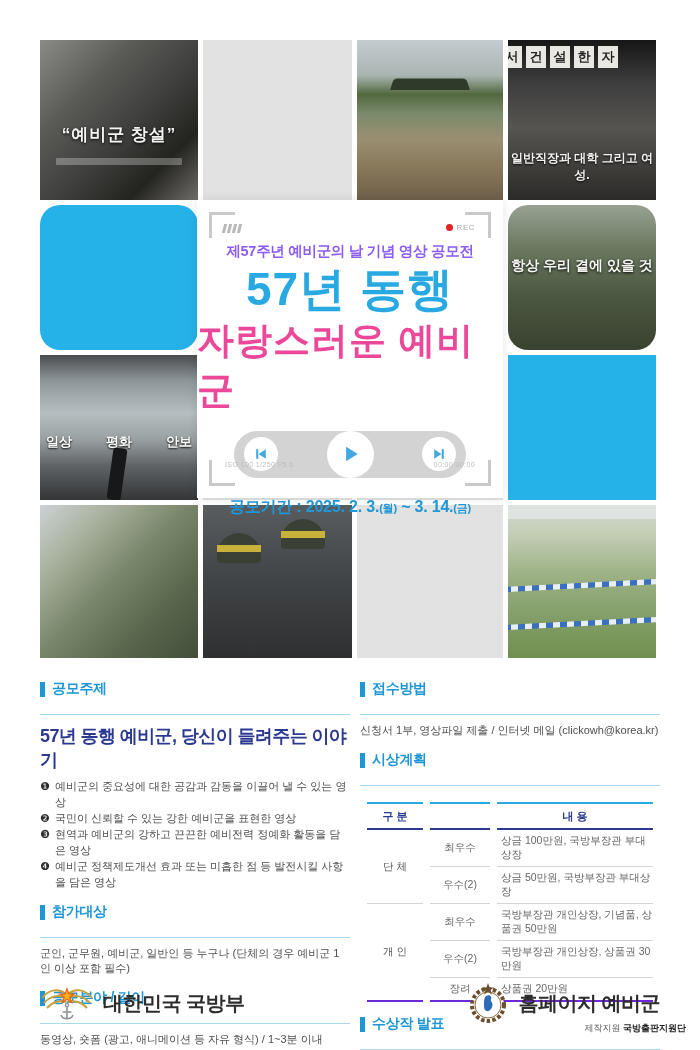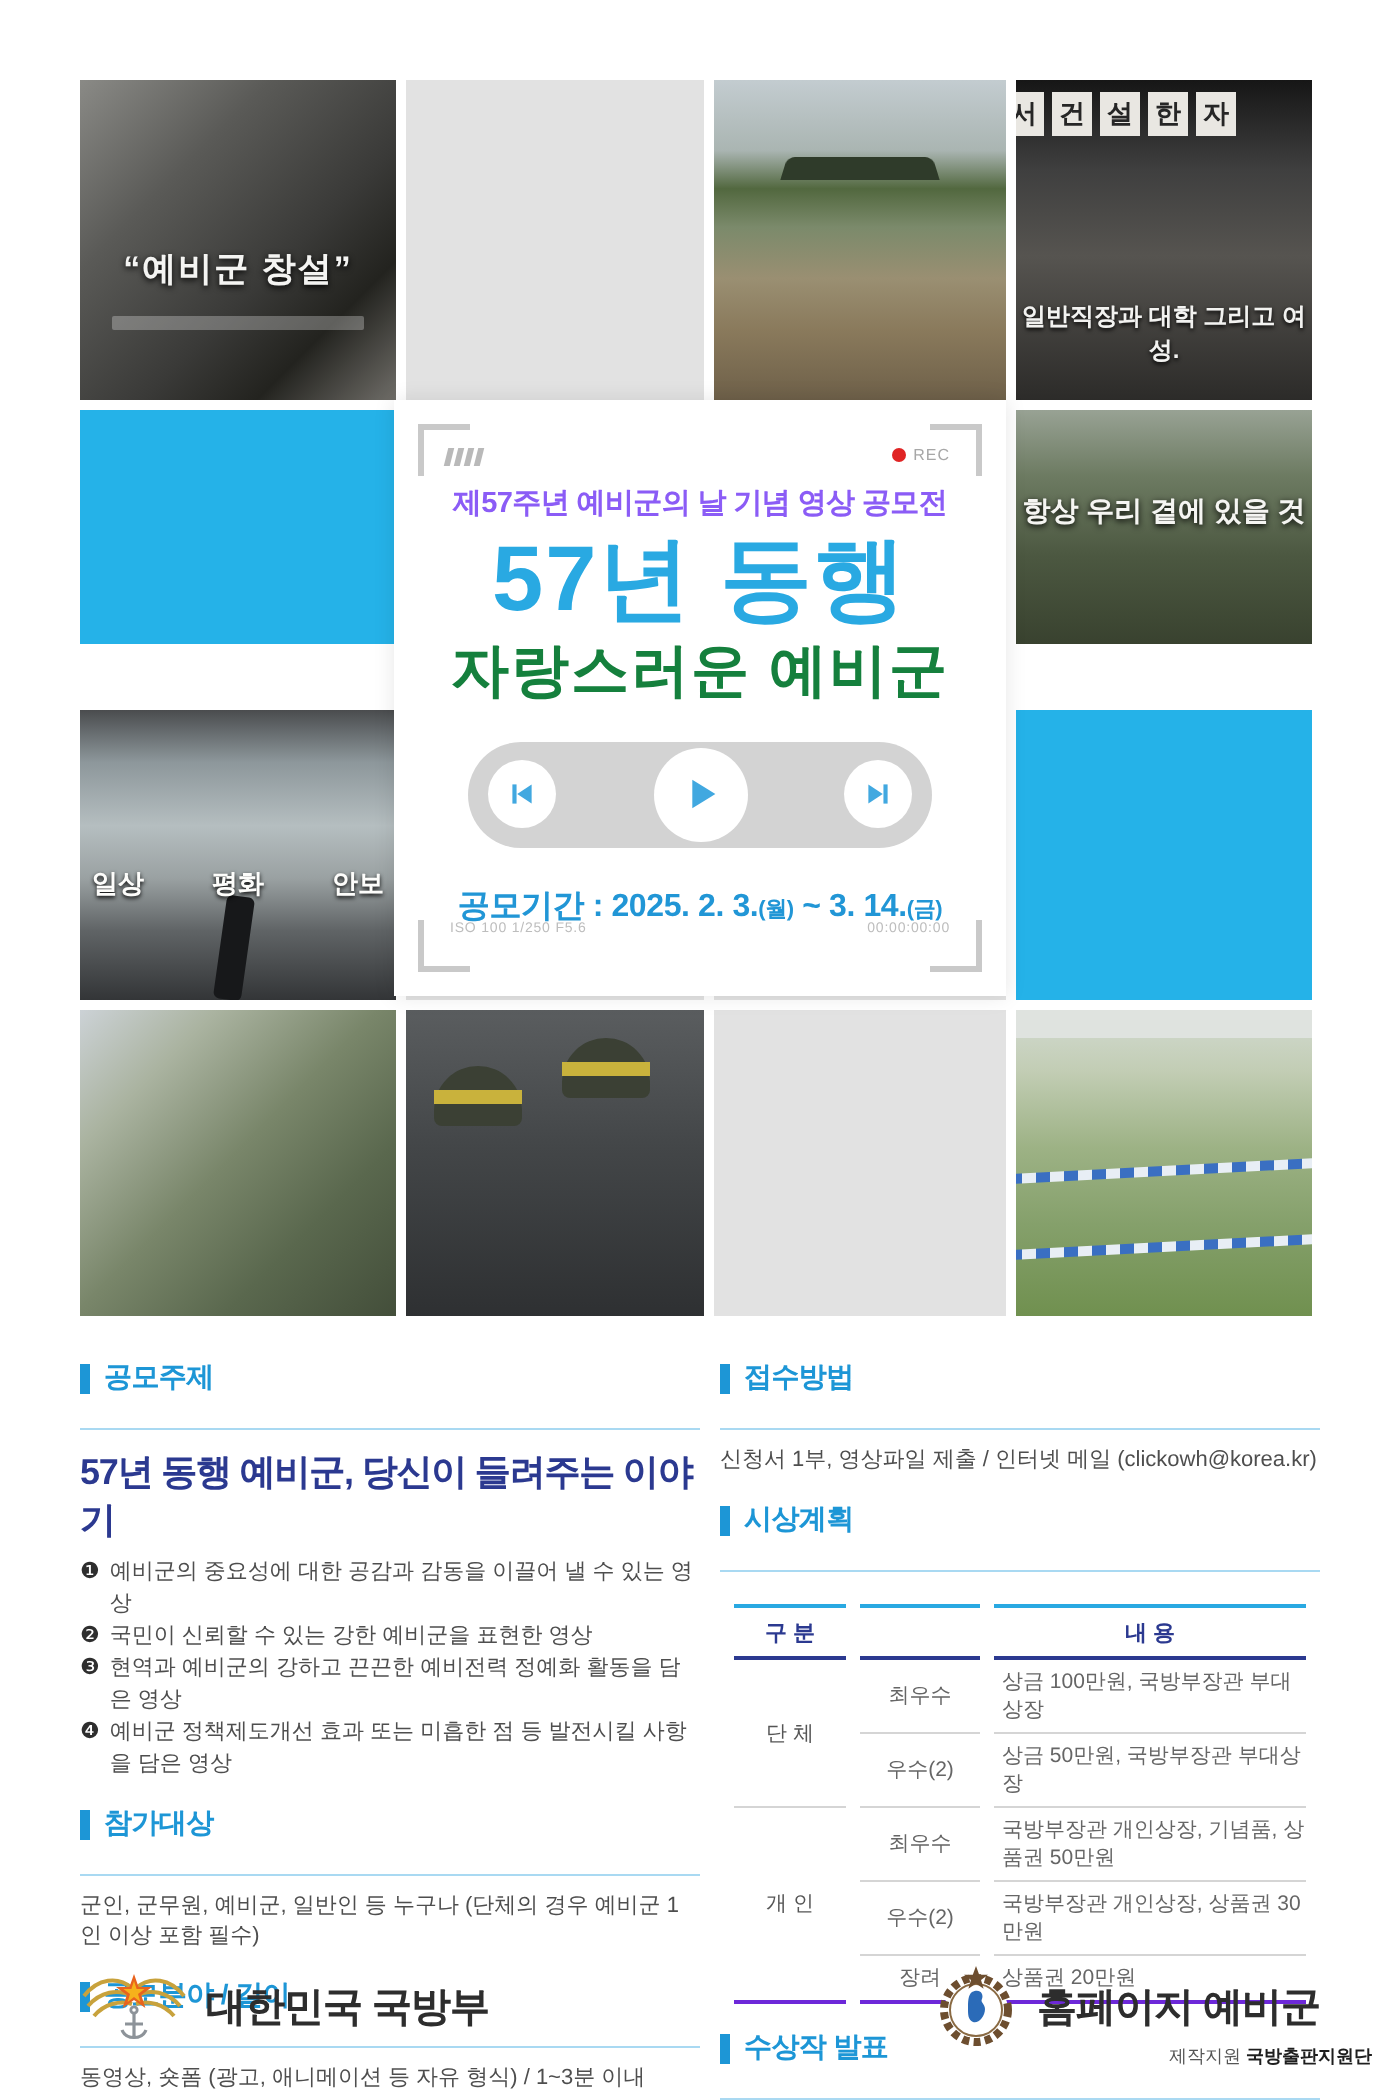--- a/index.html
+++ b/index.html
@@ -8,21 +8,21 @@
     position:relative; width:700px; height:1050px; background:#ffffff;
     font-family:"Liberation Sans","DejaVu Sans",sans-serif; overflow:hidden;
   }
   
   .collage { position:absolute; left:40px; top:40px; width:616px; height:618px; }
   .cell { position:absolute; overflow:hidden; }
   .gray  { background:#e2e2e2; }
   .blue  { background:#25b2e8; }
   
   .c1{left:0;width:158px;} .c2{left:163px;width:149px;} .c3{left:317px;width:146px;} .c4{left:468px;width:148px;}
-  .r1{top:0;height:160px;} .r2{top:165px;height:117px;} .r3{top:315px;height:145px;} .r4{top:465px;height:153px;}
+  .r1{top:0;height:160px;} .r2{top:165px;height:145px;border-radius:20px;} .r3{top:315px;height:145px;} .r4{top:465px;height:153px;}
   
   .ph-founding { background:linear-gradient(135deg,#8a8a86 0%,#5a5a57 30%,#3a3a38 60%,#23231f 78%,#6f6d68 100%);padding-left:15px; }
   .ph-founding .big-caption { position:absolute; left:0; right:0; top:52%; text-align:center; color:#f4f4f2;
     font-weight:bold; font-size:17px; letter-spacing:1px; text-shadow:0 1px 3px #000; }
   .ph-founding .sub-bar { position:absolute; left:10%; right:10%; top:74%; height:7px; background:rgba(255,255,255,.28); border-radius:1px; }
   .ph-gate { background:linear-gradient(180deg,#c3ccd0 0%,#aab5b2 22%,#52683f 34%,#7b8a6b 46%,#9a8f72 62%,#8a7a5c 78%,#6e6049 100%); }
   .ph-gate .roof { position:absolute; left:24%; top:24%; width:52%; height:12px; background:#2f3b2a; border-radius:4px 4px 0 0; transform:perspective(40px) rotateX(18deg); }
   .ph-crowd { background:linear-gradient(180deg,#161616 0%,#3f3f3f 28%,#565450 55%,#2c2b29 100%); }
   .banner-strip { position:absolute; top:6px; left:-6px; display:flex; gap:4px; }
   .banner-box { width:20px; height:22px; background:#e9e7e2; color:#262626; font-weight:bold; font-size:13px;
@@ -52,21 +52,21 @@
   .corner.tr { right:12px; top:12px; border-top-width:3px; border-right-width:3px; }
   .corner.bl { left:12px; bottom:12px; border-bottom-width:3px; border-left-width:3px; }
   .corner.br { right:12px; bottom:12px; border-bottom-width:3px; border-right-width:3px; }
   .battery { position:absolute; left:26px; top:24px; display:flex; gap:2px; }
   .battery i { width:3px; height:9px; background:#b9b9b9; transform:skewX(-14deg); }
   .rec { position:absolute; right:28px; top:23px; display:flex; align-items:center; gap:4px; }
   .rec .dot { width:7px; height:7px; border-radius:50%; background:#e02424; }
   .rec .txt { font-size:8px; color:#a7a7a7; letter-spacing:.5px; }
   .card-subtitle { font-size:14.5px; font-weight:bold; color:#8b5cf6; letter-spacing:-.3px; }
   .card-title { font-size:46px; font-weight:bold; color:#29a9e2; line-height:1.12; margin-top:3px; letter-spacing:1px; }
-  .card-title2 { font-size:29px; font-weight:bold; color:#15803d; letter-spacing:1px; }
+  .card-title2 { font-size:37px; font-weight:bold; color:#ec4899; letter-spacing:1px; }
   .player { margin-top:15px; width:232px; height:53px; background:#d3d3d3; border-radius:27px;
     display:flex; align-items:center; justify-content:space-between; padding:0 10px; }
   .pbtn { background:#ffffff; border:none; border-radius:50%; display:flex; align-items:center; justify-content:center; cursor:pointer; }
   .pbtn.skip { width:34px; height:34px; }
   .pbtn.play { width:47px; height:47px; }
   .period { margin-top:19px; font-size:16px; font-weight:bold; color:#2196d6; letter-spacing:-.2px; }
   .period .sm { font-size:11px; }
   .cam-meta { position:absolute; font-size:7px; color:#bdbdbd; letter-spacing:.4px; }
   .cam-meta.l { left:28px; bottom:30px; }
   .cam-meta.r { right:28px; bottom:30px; }

